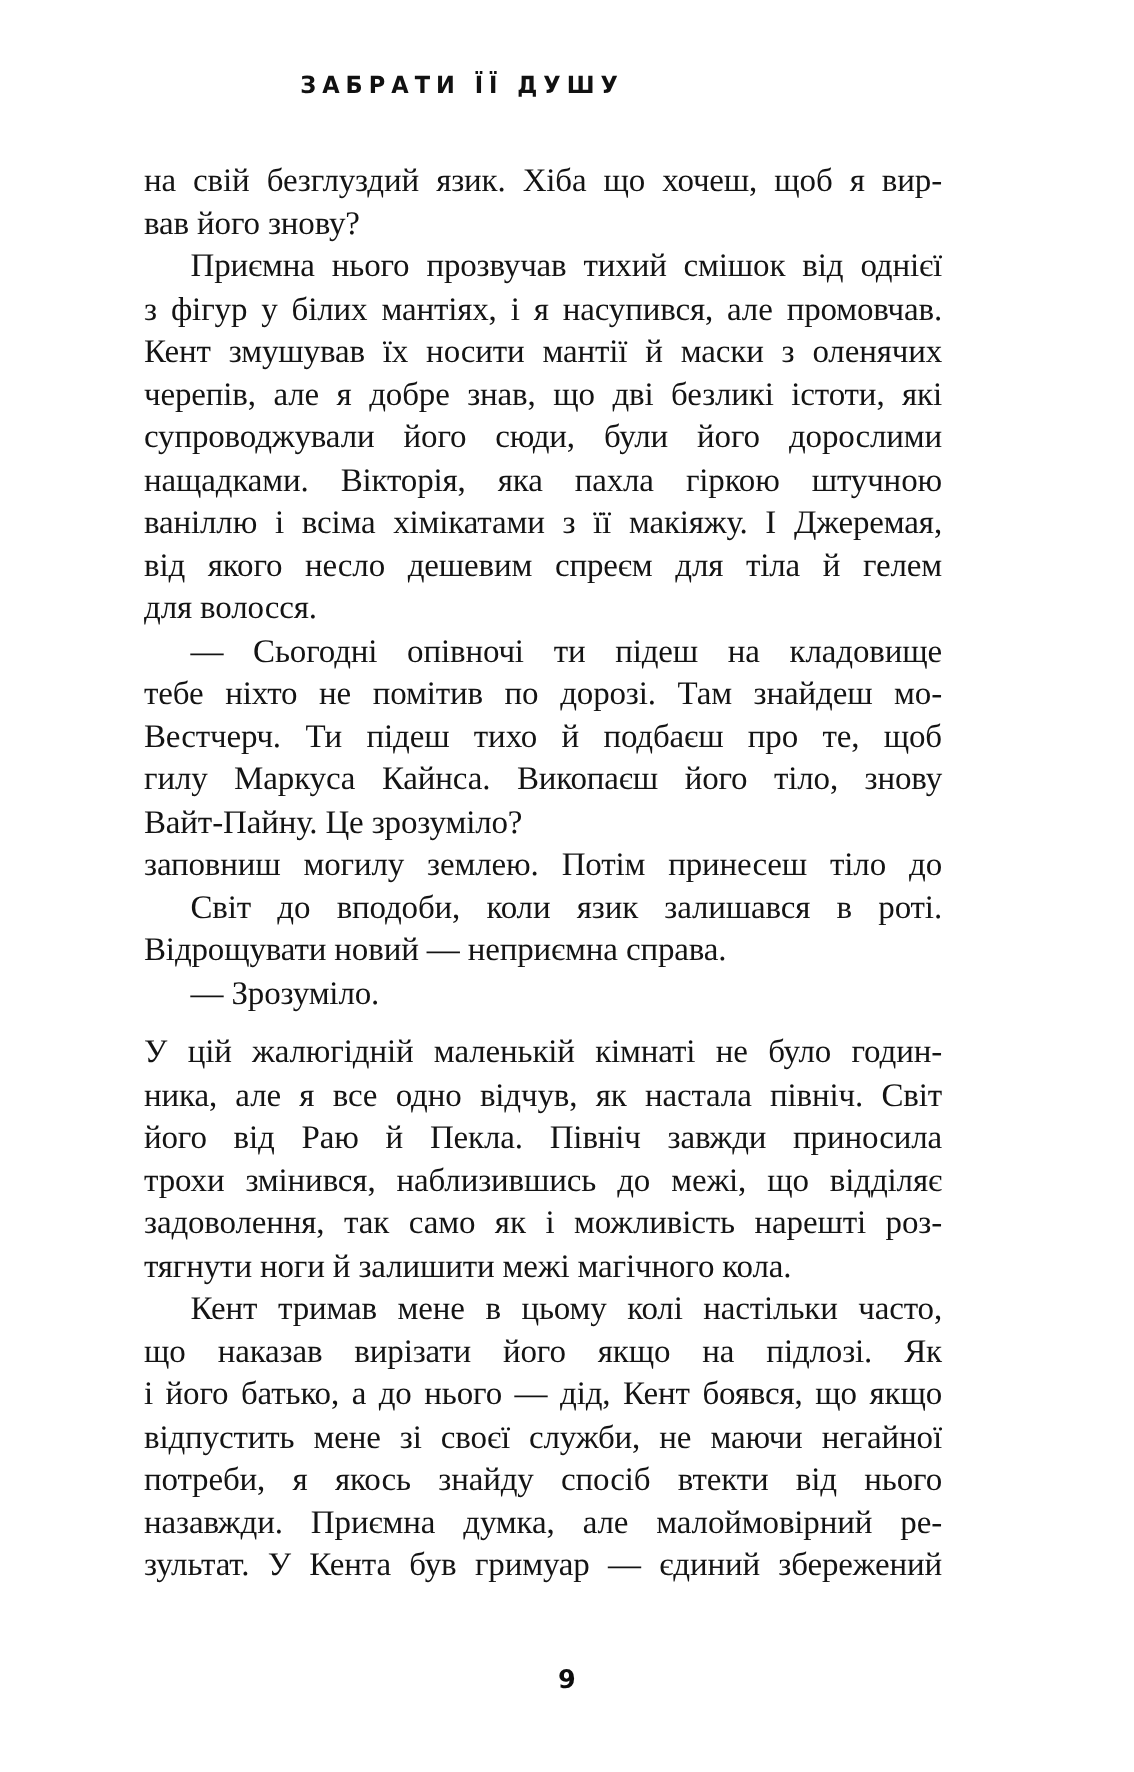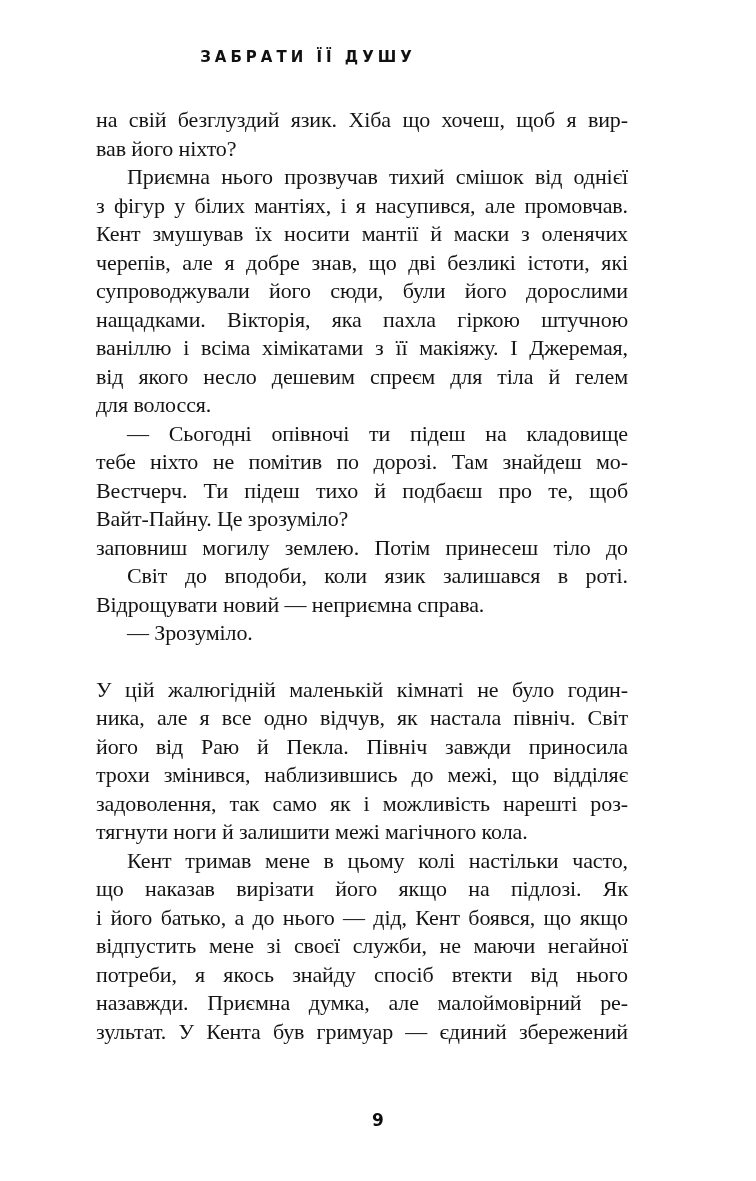--- a/index.html
+++ b/index.html
@@ -54,48 +54,49 @@
   }
 </style>
 </head>
 <body>
 
 <div class="running-header">ЗАБРАТИ ЇЇ ДУШУ</div>
 
 <div class="body-text">
     <div class="paragraph">
       <div class="line">на свій безглуздий язик. Хіба що хочеш, щоб я вир-</div>
-      <div class="line para-end">вав його ніхто?</div>
+      <div class="line para-end">вав його знову?</div>
     </div>
     <div class="paragraph">
       <div class="line indent">Приємна нього прозвучав тихий смішок від однієї</div>
       <div class="line">з фігур у білих мантіях, і я насупився, але промовчав.</div>
       <div class="line">Кент змушував їх носити мантії й маски з оленячих</div>
       <div class="line">черепів, але я добре знав, що дві безликі істоти, які</div>
       <div class="line">супроводжували його сюди, були його дорослими</div>
       <div class="line">нащадками. Вікторія, яка пахла гіркою штучною</div>
       <div class="line">ваніллю і всіма хімікатами з її макіяжу. І Джеремая,</div>
       <div class="line">від якого несло дешевим спреєм для тіла й гелем</div>
       <div class="line para-end">для волосся.</div>
     </div>
     <div class="paragraph">
       <div class="line indent">— Сьогодні опівночі ти підеш на кладовище</div>
       <div class="line">тебе ніхто не помітив по дорозі. Там знайдеш мо-</div>
       <div class="line">Вестчерч. Ти підеш тихо й подбаєш про те, щоб</div>
+      <div class="line">гилу Маркуса Кайнса. Викопаєш його тіло, знову</div>
       <div class="line para-end">Вайт-Пайну. Це зрозуміло?</div>
       <div class="line">заповниш могилу землею. Потім принесеш тіло до</div>
     </div>
     <div class="paragraph">
       <div class="line indent">Світ до вподоби, коли язик залишався в роті.</div>
       <div class="line para-end">Відрощувати новий — неприємна справа.</div>
     </div>
     <div class="paragraph">
       <div class="line indent para-end">— Зрозуміло.</div>
     </div>
-    <div class="paragraph" style="margin-top: 28px;">
+    <div class="paragraph" style="margin-top: 11px;">
       <div class="line">У цій жалюгідній маленькій кімнаті не було годин-</div>
       <div class="line">ника, але я все одно відчув, як настала північ. Світ</div>
       <div class="line">його від Раю й Пекла. Північ завжди приносила</div>
       <div class="line">трохи змінився, наблизившись до межі, що відділяє</div>
       <div class="line">задоволення, так само як і можливість нарешті роз-</div>
       <div class="line para-end">тягнути ноги й залишити межі магічного кола.</div>
     </div>
     <div class="paragraph">
       <div class="line indent">Кент тримав мене в цьому колі настільки часто,</div>
       <div class="line">що наказав вирізати його якщо на підлозі. Як</div>

